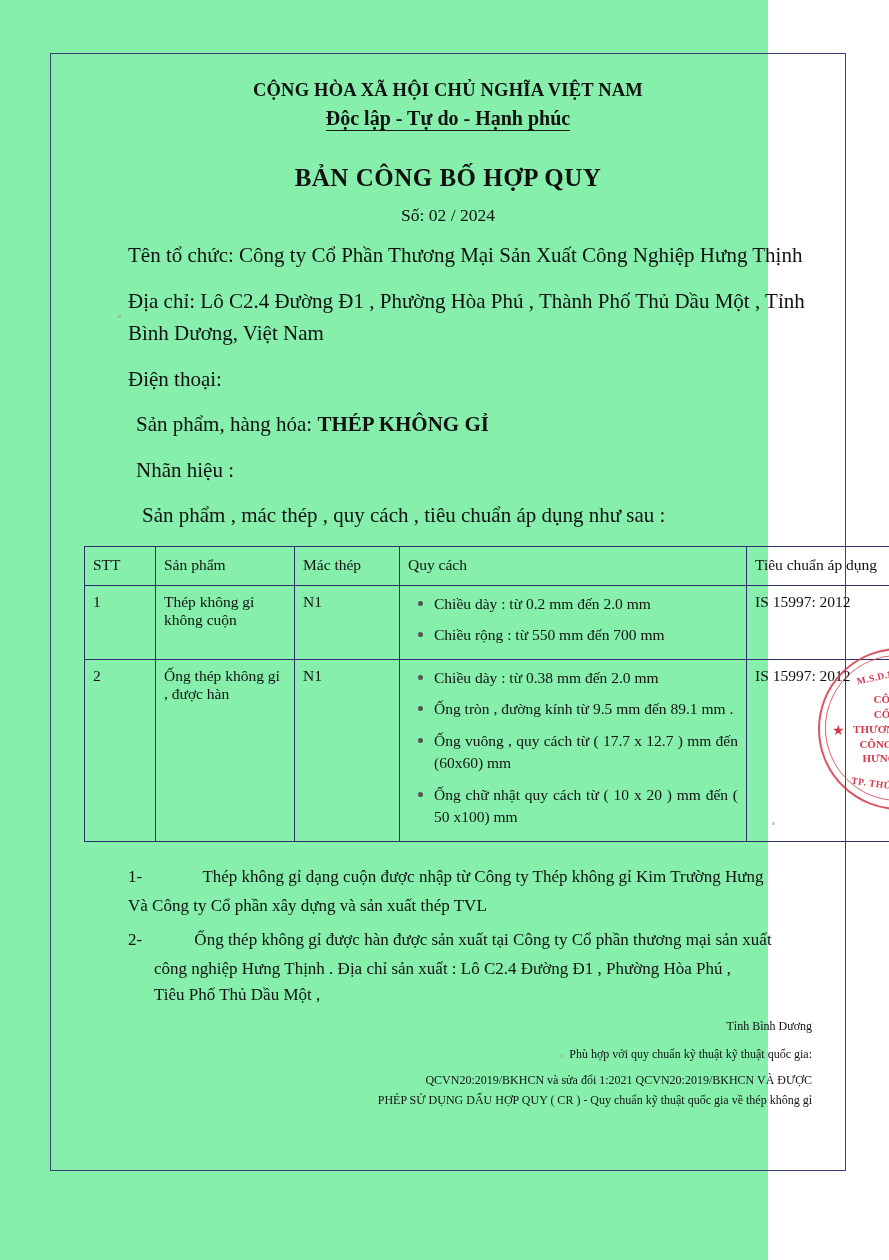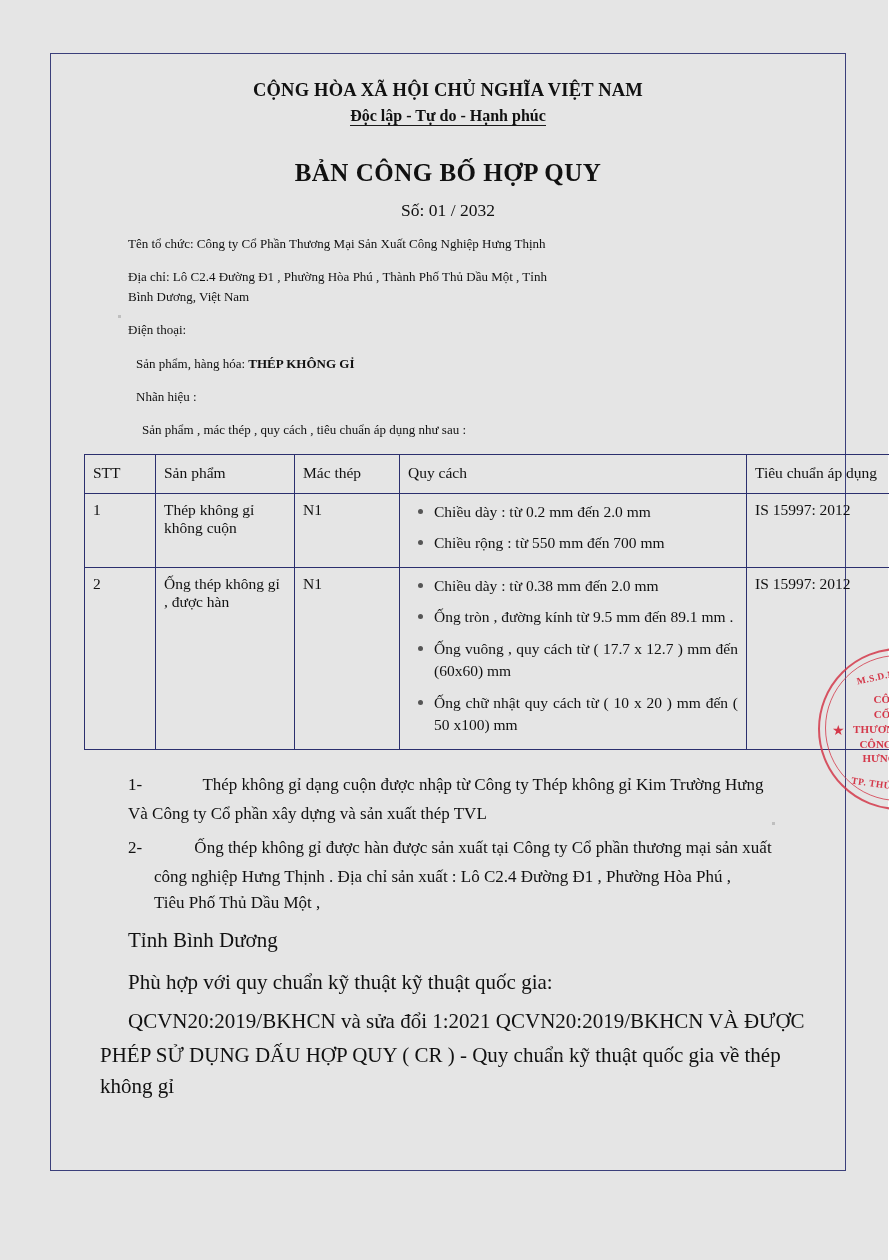--- a/index.html
+++ b/index.html
@@ -11,23 +11,23 @@
     width: 889px;
     height: 1260px;
     position: relative;
     font-family: "Liberation Serif", serif;
     color: #111111;
     overflow: hidden;
   }
   .page {
     position: absolute;
     left: 0; top: 0;
-    width: 888px;
+    width: 768px;
     height: 1260px;
-    background: #e5e5e5;
+    background: #86efac;
   }
   .doc-border {
     position: absolute;
     left: 50px;
     top: 53px;
     width: 796px;
     height: 1118px;
     border: 1px solid #3b3f7a;
     box-sizing: border-box;
   }
@@ -41,40 +41,40 @@
     padding: 10px 22px 0 22px;
   }
   .center { text-align: center; }
   .nation {
     font-size: 18.5px;
     font-weight: bold;
     letter-spacing: 0.2px;
     margin-top: 8px;
   }
   .motto {
-    font-size: 16px;
+    font-size: 20px;
     font-weight: bold;
     margin-top: 6px;
   }
   .motto span {
     border-bottom: 1px solid #1a1a1a;
     padding-bottom: 1px;
   }
   .title {
     font-size: 25px;
     font-weight: bold;
     margin-top: 34px;
     letter-spacing: 0.5px;
   }
   .docnum {
     font-size: 17.5px;
     margin-top: 13px;
   }
   .para {
-    font-size: 13px;
+    font-size: 21px;
     line-height: 1.55;
     margin-top: 13px;
     text-align: left;
   }
   .para.indent { padding-left: 44px; }
   .para.indent2 { padding-left: 52px; }
   .para.indent3 { padding-left: 58px; }
   .bold { font-weight: bold; }
   .tbl {
     margin-top: 14px;
@@ -125,21 +125,21 @@
     display: flex;
     font-size: 17px;
     line-height: 1.5;
     padding-left: 44px;
     margin-bottom: 4px;
   }
   .note-num { width: 26px; flex: none; }
   .note-txt { flex: 1; text-align: center; }
   .note-cont { padding-left: 44px; font-size: 17px; line-height: 1.5; }
   .note-cont2 { padding-left: 70px; font-size: 17px; line-height: 1.5; }
-  .tail { font-size: 21px; line-height: 1.5; }
+  .tail { font-size: 12px; line-height: 1.5; text-align: right; }
   .tail-1 { padding-left: 44px; margin-top: 10px; }
   .tail-2 { padding-left: 44px; margin-top: 10px; }
   .tail-3 { padding-left: 44px; margin-top: 8px; }
   .tail-4 { padding-left: 16px; margin-top: 2px; }
 
   
   .stamp {
     position: absolute;
     left: 818px;
     top: 648px;
@@ -204,21 +204,21 @@
 <div class="page">
 
   <div class="doc-border"></div>
 
   <div class="content">
 
     <div class="center nation">CỘNG HÒA XÃ HỘI CHỦ NGHĨA VIỆT NAM</div>
     <div class="center motto"><span>Độc lập - Tự do - Hạnh phúc</span></div>
 
     <div class="center title">BẢN CÔNG BỐ HỢP QUY</div>
-    <div class="center docnum">Số: 01 / 2032</div>
+    <div class="center docnum">Số: 02 / 2024</div>
 
     <div class="para indent"><span>Tên tổ chức: </span><span>Công ty Cổ Phần Thương Mại Sản Xuất Công Nghiệp Hưng Thịnh</span></div>
 
     <div class="para indent"><span>Địa chỉ: </span><span>Lô C2.4 Đường Đ1 , Phường Hòa Phú , Thành Phố Thủ Dầu Một , Tỉnh</span><br><span>Bình Dương, Việt Nam</span></div>
 
     <div class="para indent">Điện thoại:</div>
 
     <div class="para indent2"><span>Sản phẩm, hàng hóa: </span><span class="bold">THÉP KHÔNG GỈ</span></div>
 
     <div class="para indent2">Nhãn hiệu :</div>

